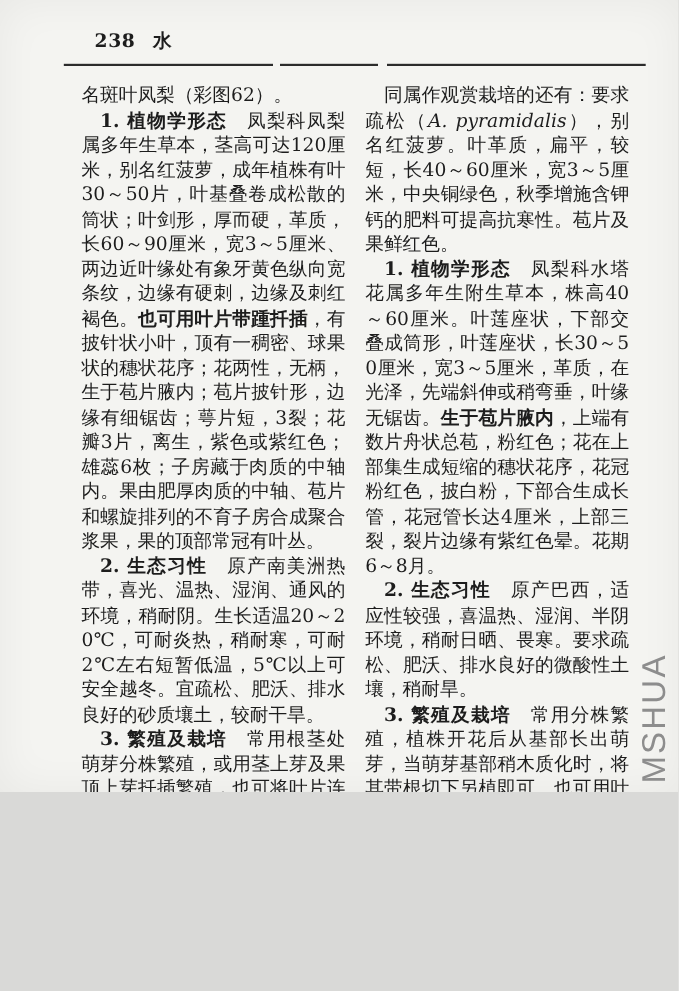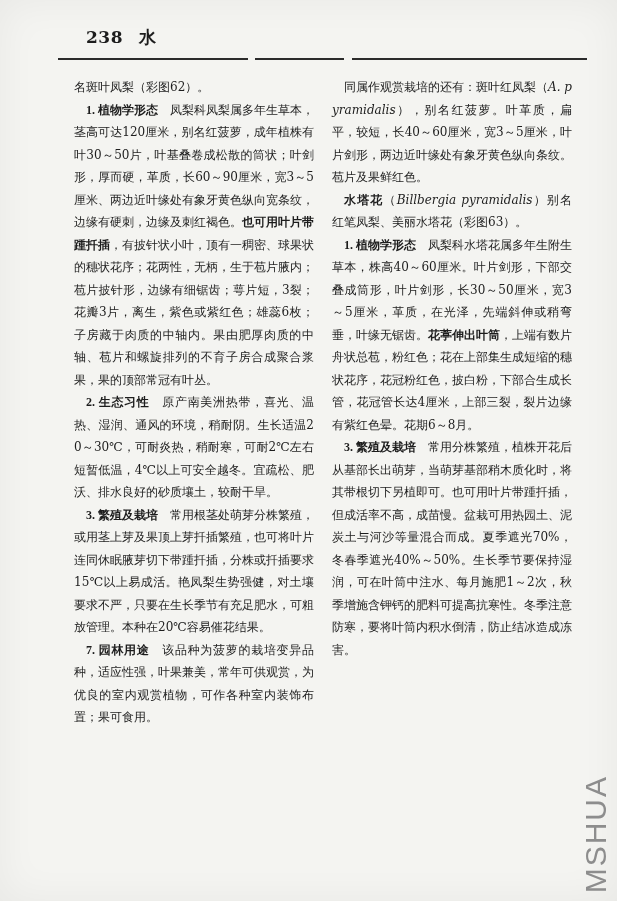--- a/index.html
+++ b/index.html
@@ -1,18 +1,18 @@
 <!DOCTYPE html>
 <html><head>
 <meta charset="utf-8">
 <style>
   html,body{margin:0;padding:0;background:#d9d9d7;}
   .page{
     position:relative;
-    width:617px;height:901px;
+    width:617px;height:720px;
     margin:0 auto;
     background:#f4f4f1;
     box-shadow:inset 0 0 40px rgba(0,0,0,0.05);
     overflow:hidden;
     font-family:"DejaVu Serif","Liberation Serif",serif;
     color:#1d1d1d;
   }
   .header{padding:26px 0 0 86px;font-size:17px;letter-spacing:0.5px;}
   .header .pagenum{font-weight:600;margin-right:16px;}
   .header .runtitle{font-weight:600;}
@@ -25,27 +25,27 @@
       #2b2b2b 55.6% 78%, #2b2b2b 78% 100%);
   }
   .columns{
     display:flex;
     gap:18px;
     padding:16px 0 0 74px;
   }
   .col{width:240px;}
   .col p{
     margin:0;
-    font-size:12px;
+    font-size:17px;
     line-height:22.5px;
     text-align:justify;
     word-break:break-all;
   }
   .col p.indent{text-indent:1em;}
-  .bold{font-weight:700;font-family:Liberation Serif, serif;}
+  .bold{font-weight:700;}
   .italic{font-style:italic;}
   .watermark{
     position:absolute;
     right:4px;bottom:8px;
     writing-mode:vertical-rl;
     transform:rotate(180deg);
     font-family:"Liberation Sans","DejaVu Sans",sans-serif;
     font-size:30px;
     letter-spacing:2px;
     color:#8d8d8d;
@@ -58,27 +58,27 @@
 
   <div class="header">
     <span class="pagenum">238</span><span class="runtitle">水</span>
   </div>
   <div class="rule"></div>
 
   <div class="columns">
     <div class="col" id="col-left">
         <p><span>名斑叶凤梨（彩图62）。</span></p>
         <p class="indent"><span class="bold">1. 植物学形态</span><span>　凤梨科凤梨属多年生草本，茎高可达120厘米，别名红菠萝，成年植株有叶30～50片，叶基叠卷成松散的筒状；叶剑形，厚而硬，革质，长60～90厘米，宽3～5厘米、两边近叶缘处有象牙黄色纵向宽条纹，边缘有硬刺，边缘及刺红褐色。</span><span class="bold">也可用叶片带踵扦插</span><span>，有披针状小叶，顶有一稠密、球果状的穗状花序；花两性，无柄，生于苞片腋内；苞片披针形，边缘有细锯齿；萼片短，3裂；花瓣3片，离生，紫色或紫红色；雄蕊6枚；子房藏于肉质的中轴内。果由肥厚肉质的中轴、苞片和螺旋排列的不育子房合成聚合浆果，果的顶部常冠有叶丛。</span></p>
-        <p class="indent"><span class="bold">2. 生态习性</span><span>　原产南美洲热带，喜光、温热、湿润、通风的环境，稍耐阴。生长适温20～30℃，可耐炎热，稍耐寒，可耐2℃左右短暂低温，4℃以上可安全越冬。宜疏松、肥沃、排水良好的砂质壤土，较耐干旱。</span></p>
+        <p class="indent"><span class="bold">2. 生态习性</span><span>　原产南美洲热带，喜光、温热、湿润、通风的环境，稍耐阴。生长适温20～20℃，可耐炎热，稍耐寒，可耐2℃左右短暂低温，5℃以上可安全越冬。宜疏松、肥沃、排水良好的砂质壤土，较耐干旱。</span></p>
         <p class="indent"><span class="bold">3. 繁殖及栽培</span><span>　常用根茎处萌芽分株繁殖，或用茎上芽及果顶上芽扦插繁殖，也可将叶片连同休眠腋芽切下带踵扦插，分株或扦插要求15℃以上易成活。艳凤梨生势强健，对土壤要求不严，只要在生长季节有充足肥水，可粗放管理。本种在20℃容易催花结果。</span></p>
         <p class="indent"><span class="bold">7. 园林用途</span><span>　该品种为菠萝的栽培变异品种，适应性强，叶果兼美，常年可供观赏，为优良的室内观赏植物，可作各种室内装饰布置；果可食用。</span></p>
       </div>
     <div class="col" id="col-right">
-        <p class="indent"><span>同属作观赏栽培的还有：斑叶红凤梨（</span><span class="italic">A. pyramidalis</span><span>），别名红菠萝。叶革质，扁平，较短，长40～60厘米，宽3～5厘米，叶片剑形，两边近叶缘处有象牙黄色纵向条纹。苞片及果鲜红色。</span></p>
-        <p class="indent"><span class="bold">水塔花</span><span>（</span><span class="italic">Billbergia pyramidalis</span><span>）别名红笔凤梨、美丽水塔花（彩图63）。</span></p>
-        <p class="indent"><span class="bold">1. 植物学形态</span><span>　凤梨科水塔花属多年生附生草本，株高40～60厘米。叶片剑形，下部交叠成筒形，叶片剑形，长30～50厘米，宽3～5厘米，革质，在光泽，先端斜伸或稍弯垂，叶缘无锯齿。</span><span class="bold">花葶伸出叶筒</span><span>，上端有数片舟状总苞，粉红色；花在上部集生成短缩的穗状花序，花冠粉红色，披白粉，下部合生成长管，花冠管长达4厘米，上部三裂，裂片边缘有紫红色晕。花期6～8月。</span></p>
+        <p class="indent"><span>同属作观赏栽培的还有：要求疏松（</span><span class="italic">A. pyramidalis</span><span>），别名红菠萝。叶革质，扁平，较短，长40～60厘米，宽3～5厘米，中央铜绿色，秋季增施含钾钙的肥料可提高抗寒性。苞片及果鲜红色。</span></p>
+        <p class="indent"><span class="bold">1. 植物学形态</span><span>　凤梨科水塔花属多年生附生草本，株高40～60厘米。叶莲座状，下部交叠成筒形，叶莲座状，长30～50厘米，宽3～5厘米，革质，在光泽，先端斜伸或稍弯垂，叶缘无锯齿。</span><span class="bold">生于苞片腋内</span><span>，上端有数片舟状总苞，粉红色；花在上部集生成短缩的穗状花序，花冠粉红色，披白粉，下部合生成长管，花冠管长达4厘米，上部三裂，裂片边缘有紫红色晕。花期6～8月。</span></p>
+        <p class="indent"><span class="bold">2. 生态习性</span><span>　原产巴西，适应性较强，喜温热、湿润、半阴环境，稍耐日晒、畏寒。要求疏松、肥沃、排水良好的微酸性土壤，稍耐旱。</span></p>
         <p class="indent"><span class="bold">3. 繁殖及栽培</span><span>　常用分株繁殖，植株开花后从基部长出萌芽，当萌芽基部稍木质化时，将其带根切下另植即可。也可用叶片带踵扦插，但成活率不高，成苗慢。盆栽可用热园土、泥炭土与河沙等量混合而成。夏季遮光70%，冬春季遮光40%～50%。生长季节要保持湿润，可在叶筒中注水、每月施肥1～2次，秋季增施含钾钙的肥料可提高抗寒性。冬季注意防寒，要将叶筒内积水倒清，防止结冰造成冻害。</span></p>
       </div>
   </div>
 
   <div class="watermark" style="color: rgb(141, 141, 141);">MSHUA</div>
 
 </div>
 
 </body></html>

